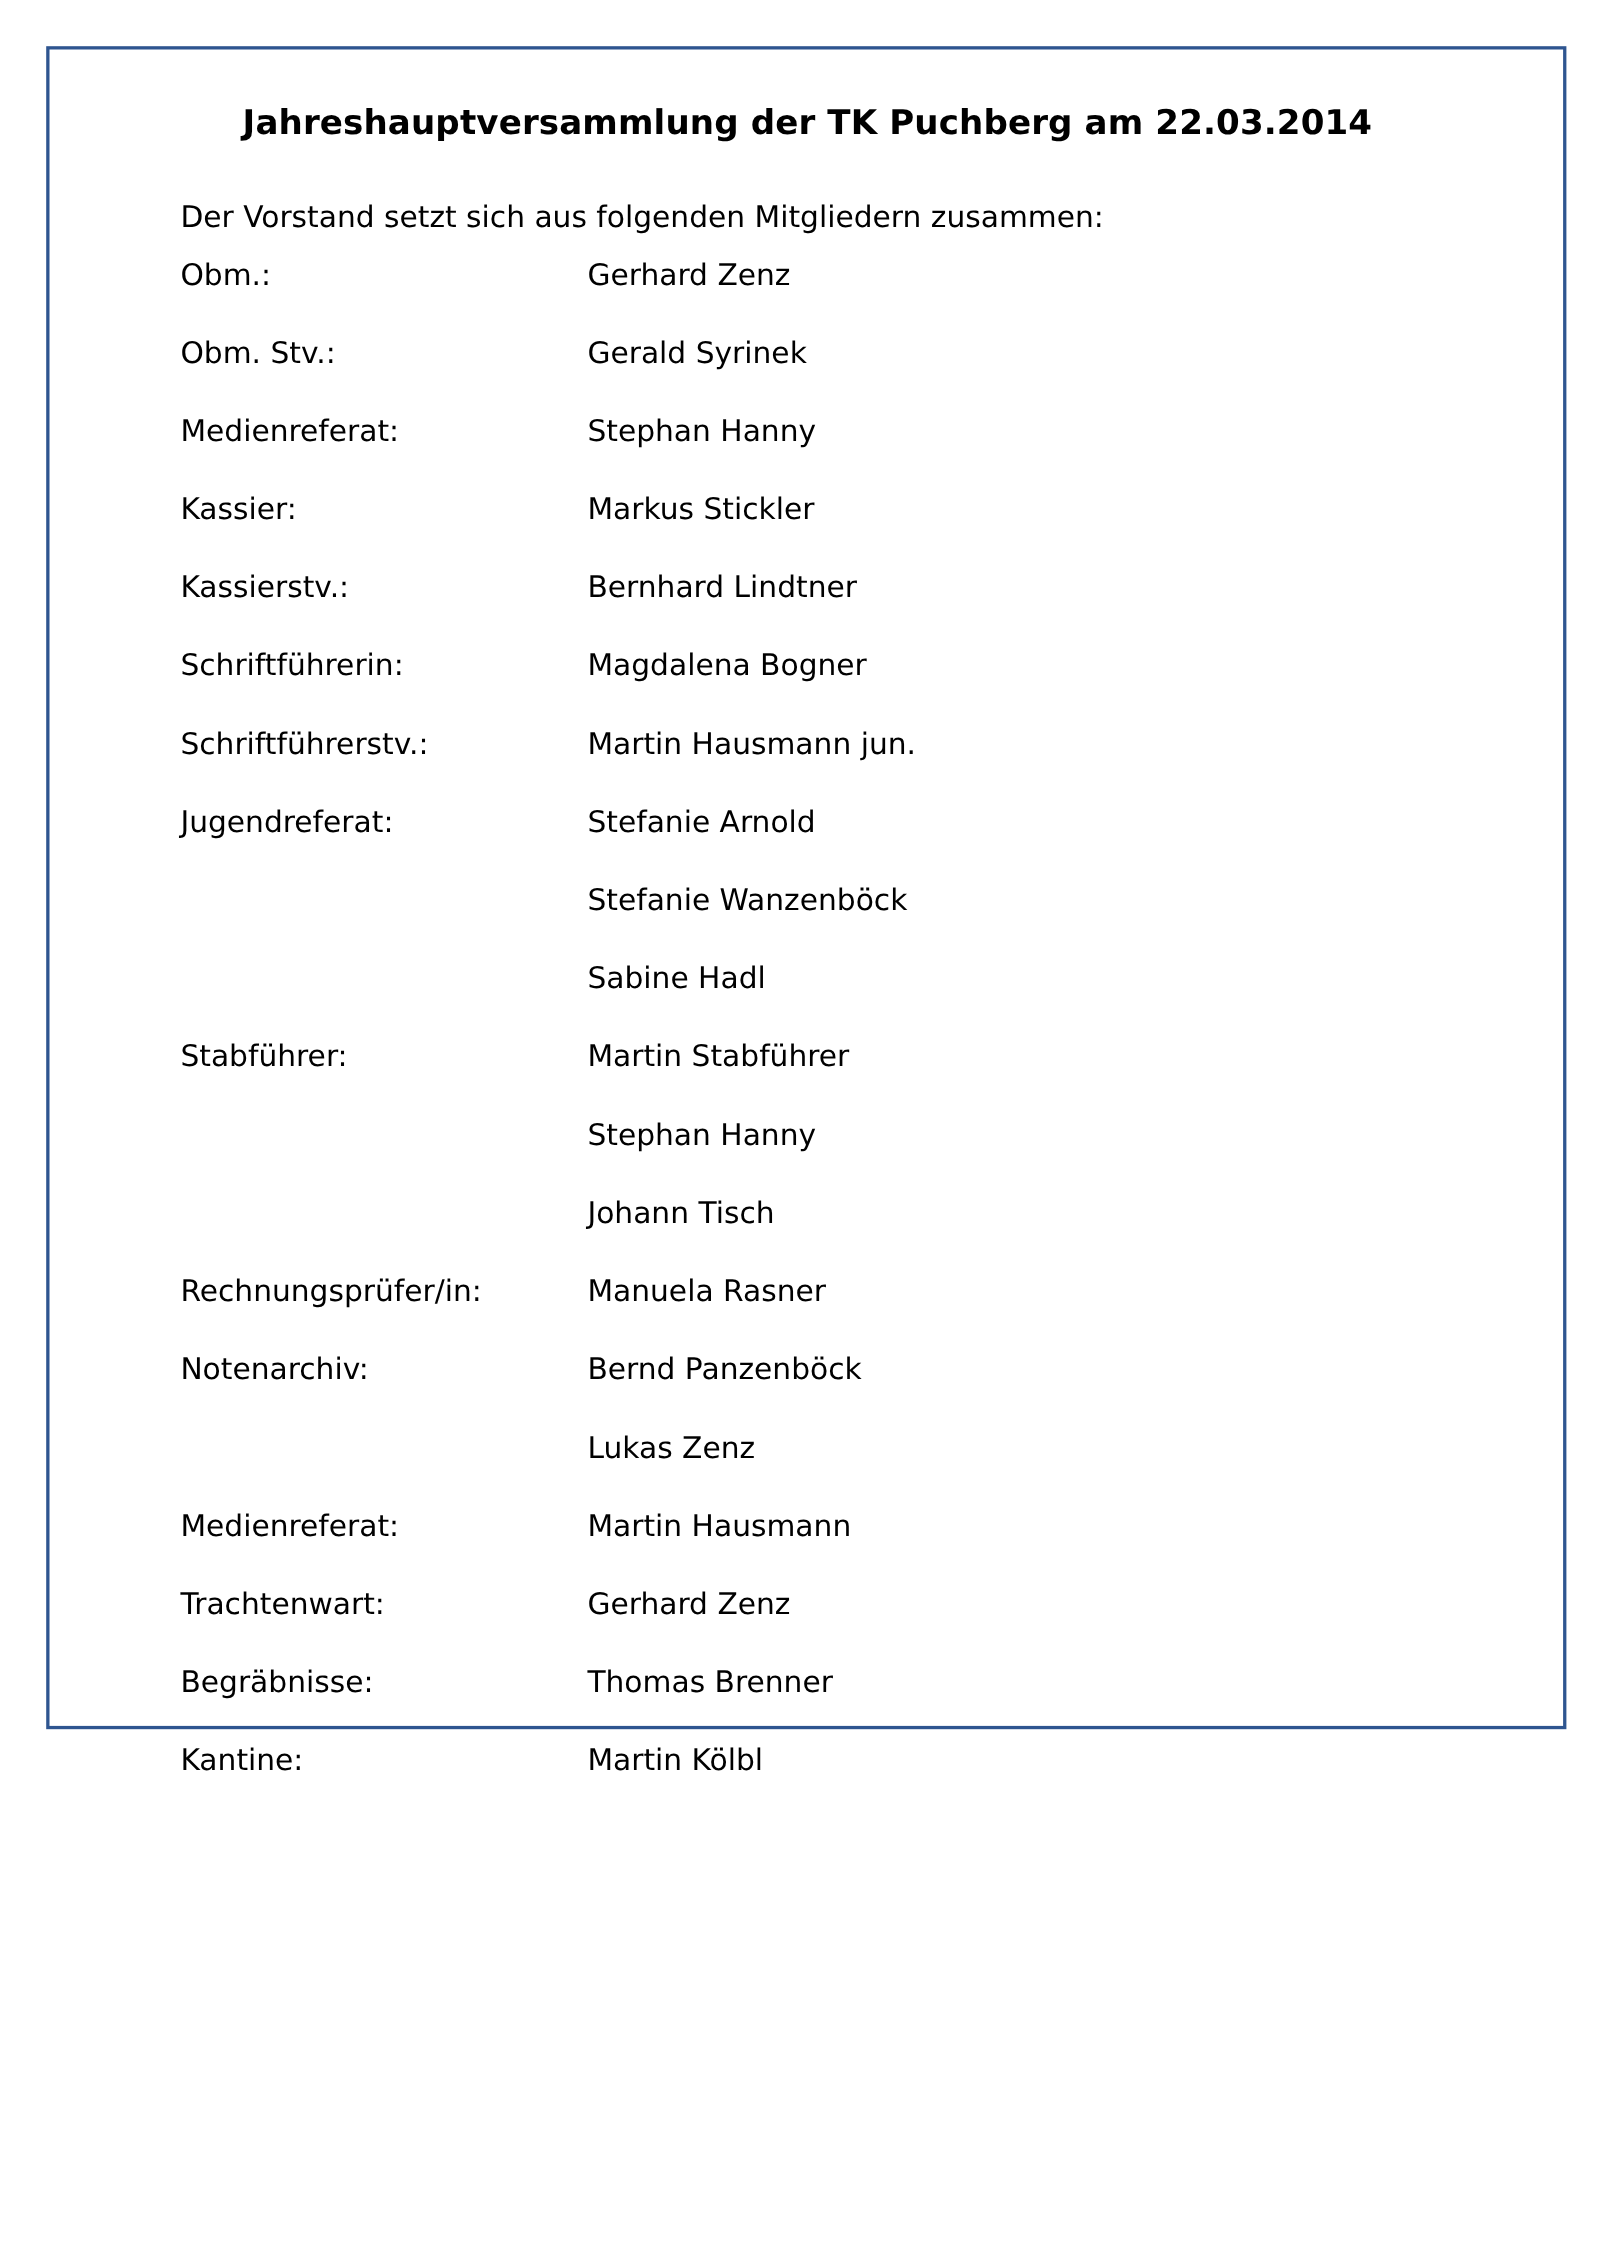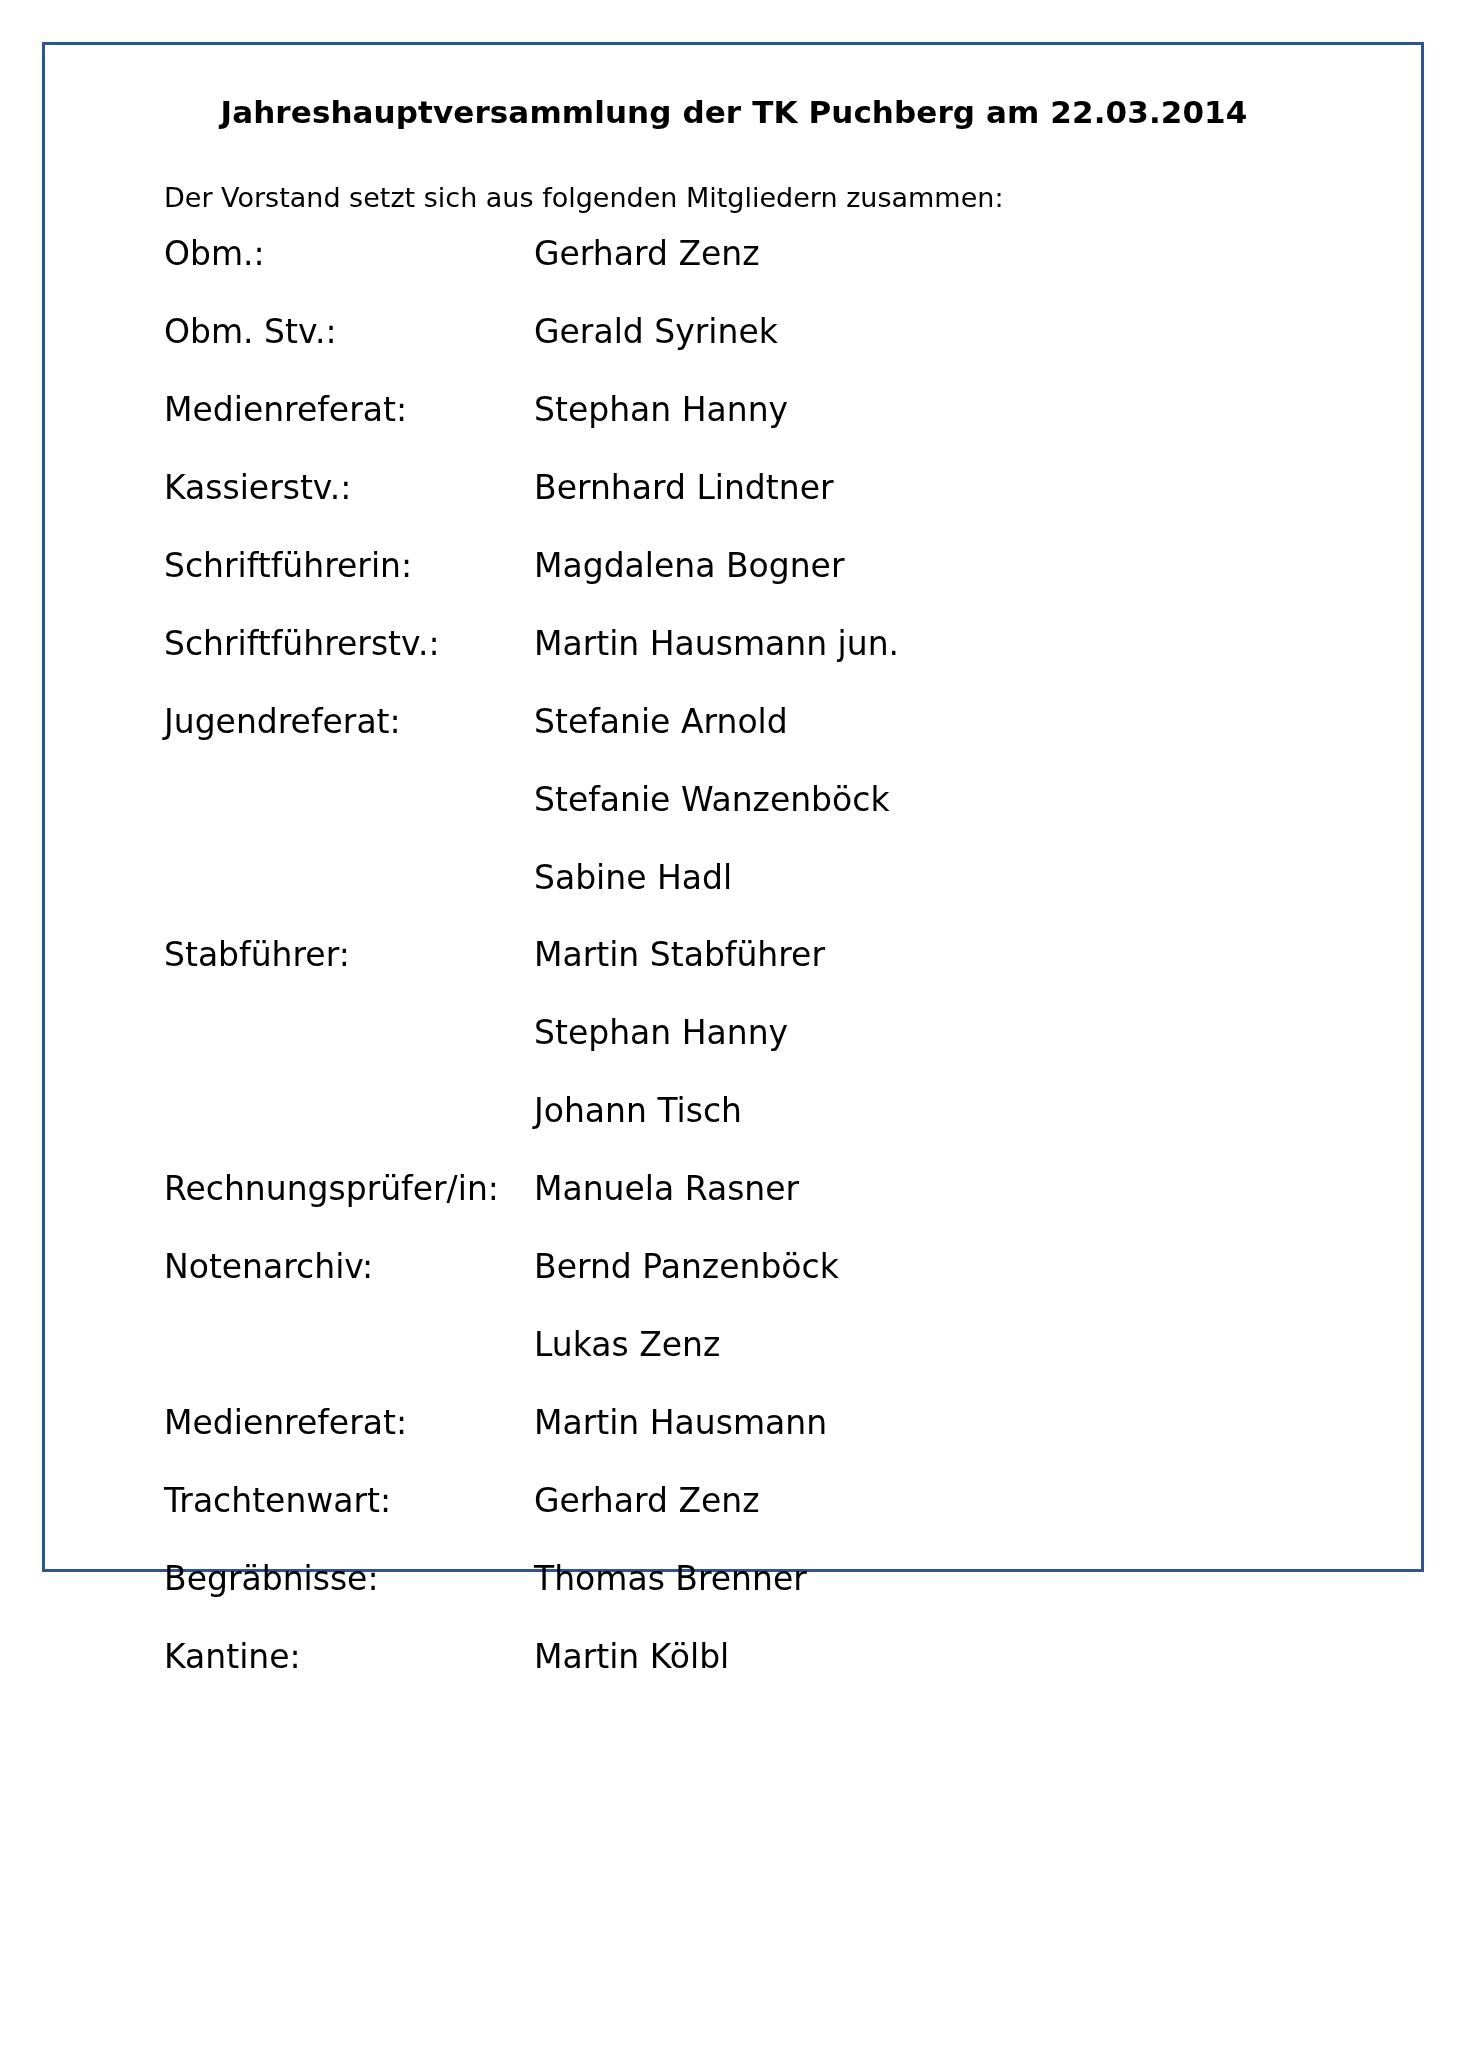--- a/index.html
+++ b/index.html
@@ -50,21 +50,21 @@
     padding-left: 40px;
     color: #000;
   }
   .roster {
     padding-left: 40px;
   }
   .row {
     display: flex;
     align-items: baseline;
     margin-bottom: 40px;
-    font-size: 33px;
+    font-size: 27px;
     line-height: 1.15;
     justify-content: flex-end;
   }
   .row .role {
     flex: 0 0 auto;
     width: 370px;
     color: #000;
     white-space: nowrap;
   }
   .row .name {
@@ -97,20 +97,24 @@
       <div class="row">
         <span class="role">Obm. Stv.:</span>
         <span class="name">Gerald Syrinek</span>
       </div>
 
       <div class="row">
         <span class="role">Medienreferat:</span>
         <span class="name">Stephan Hanny</span>
       </div>
 
+      <div class="row">
+        <span class="role">Kassier:</span>
+        <span class="name">Markus Stickler</span>
+      </div>
 
       <div class="row">
         <span class="role">Kassierstv.:</span>
         <span class="name">Bernhard Lindtner</span>
       </div>
 
       <div class="row">
         <span class="role">Schriftführerin:</span>
         <span class="name">Magdalena Bogner</span>
       </div>

